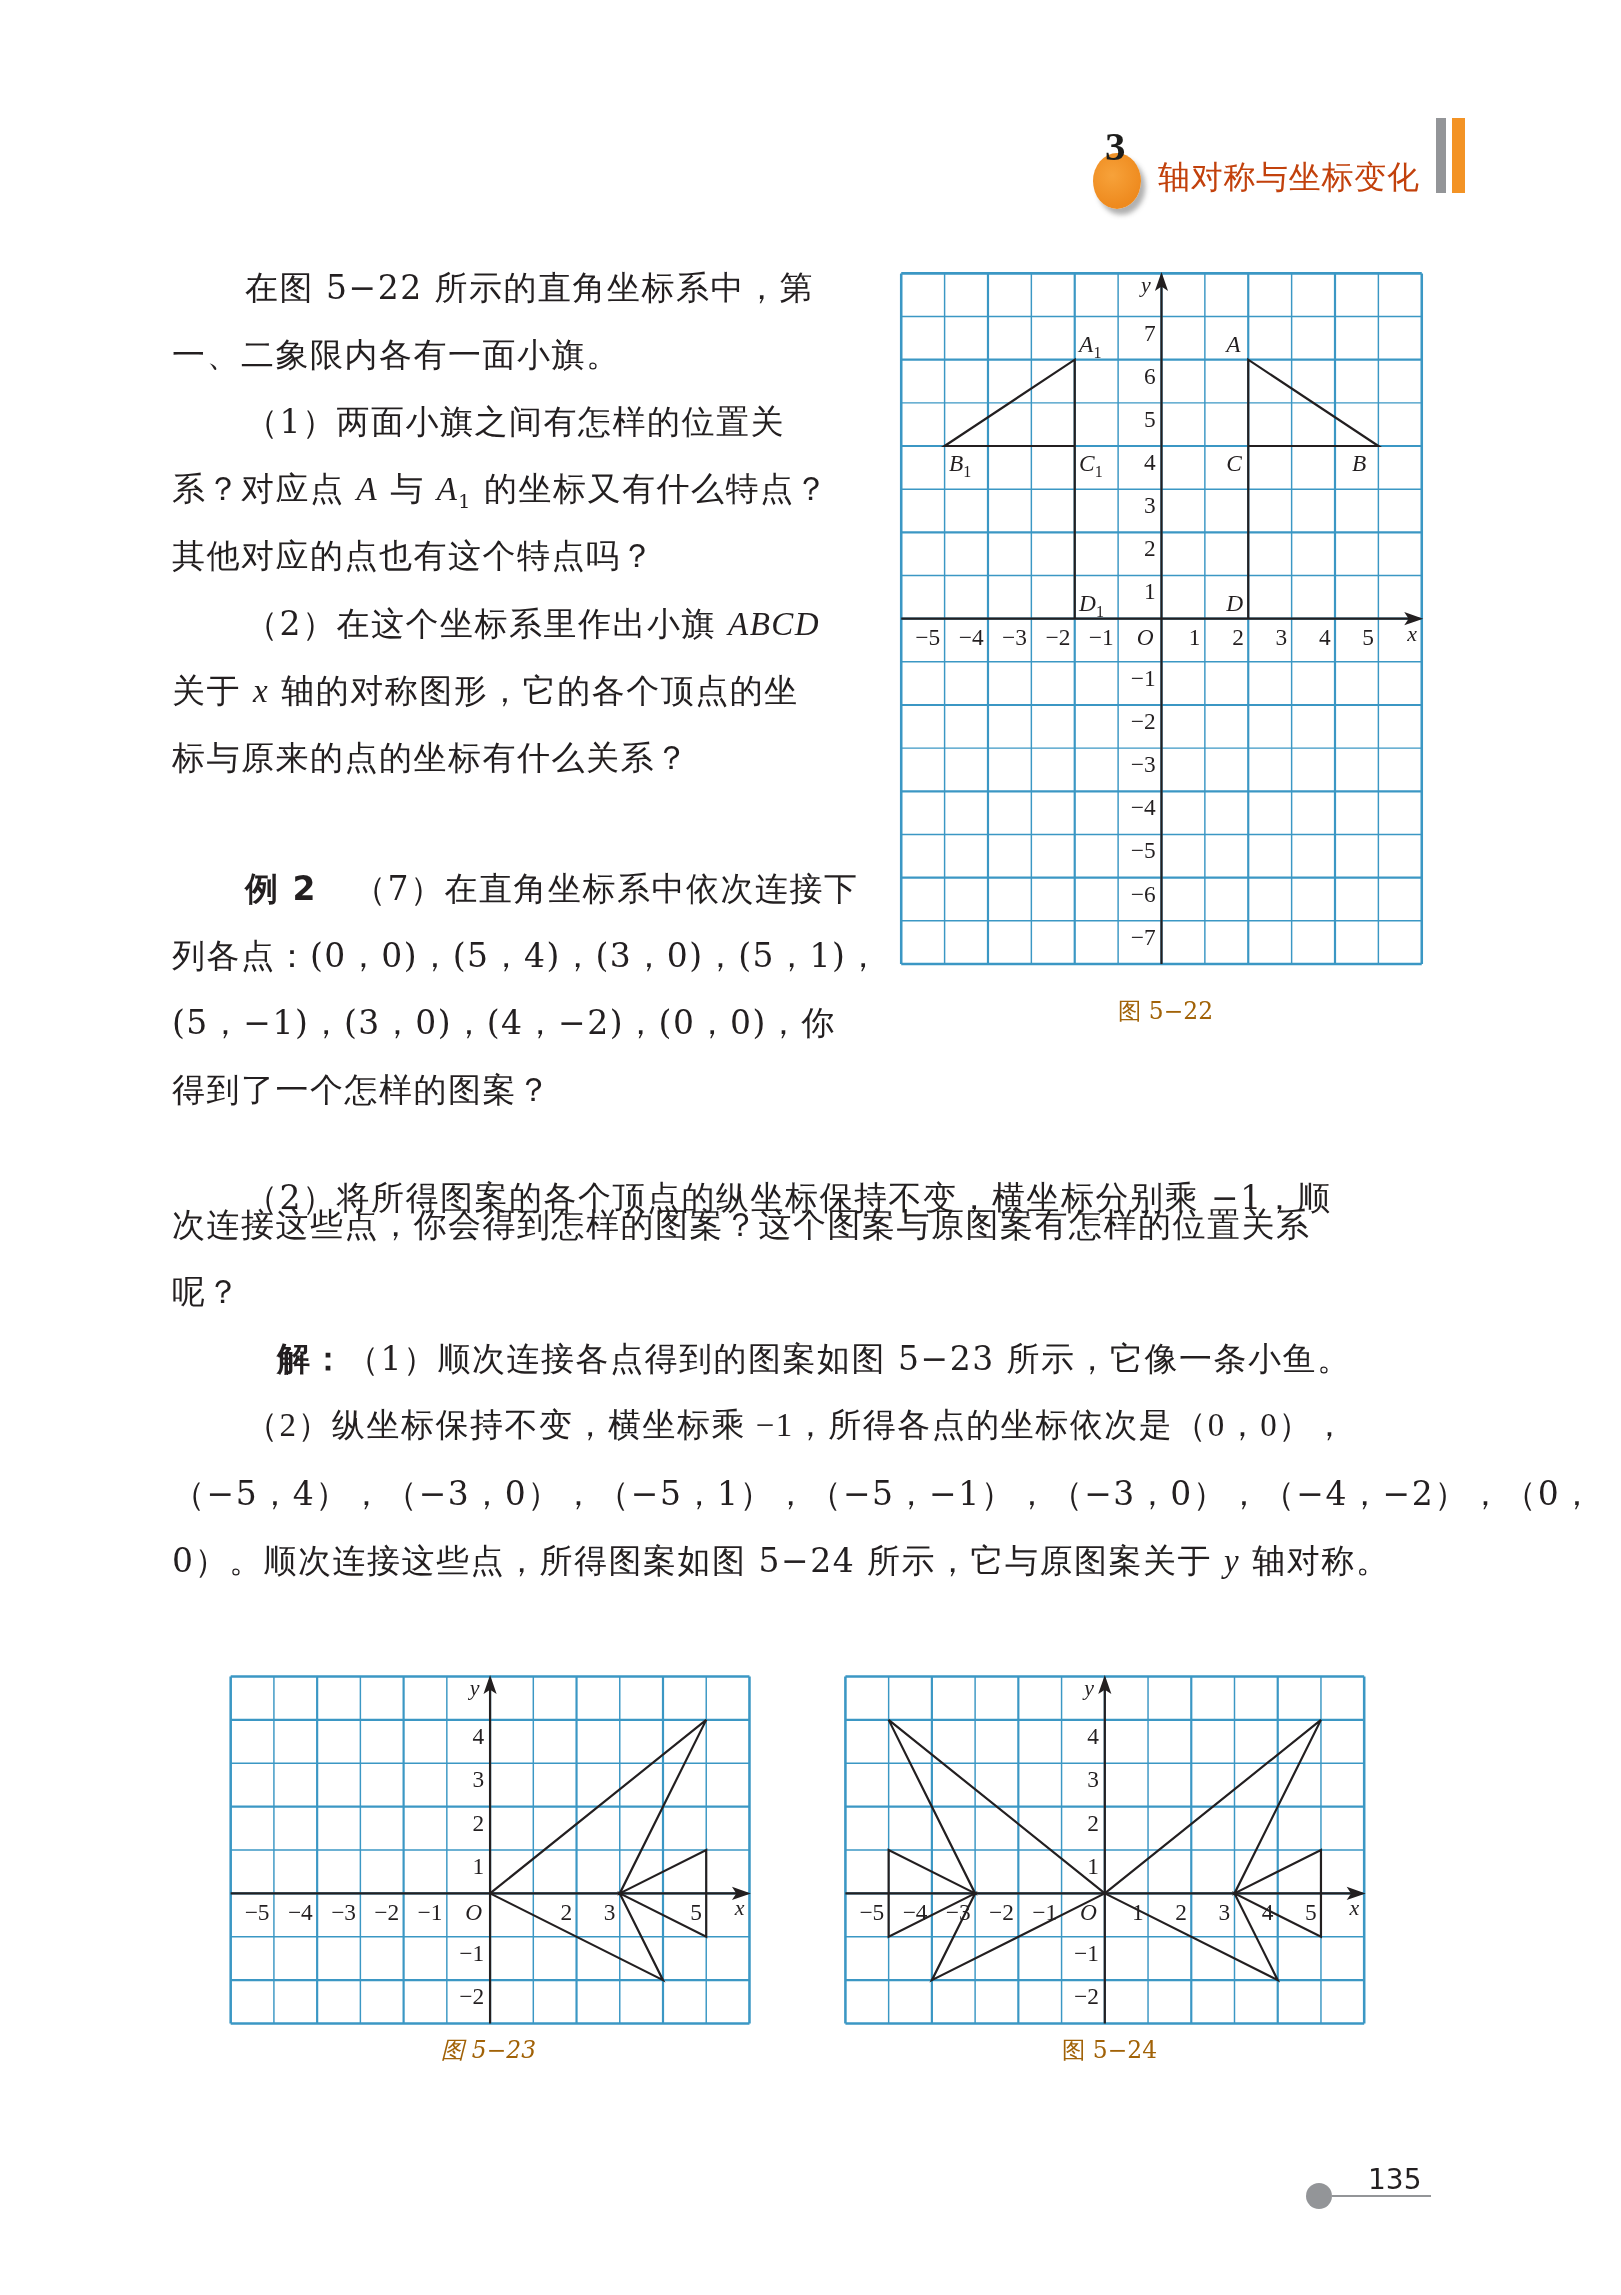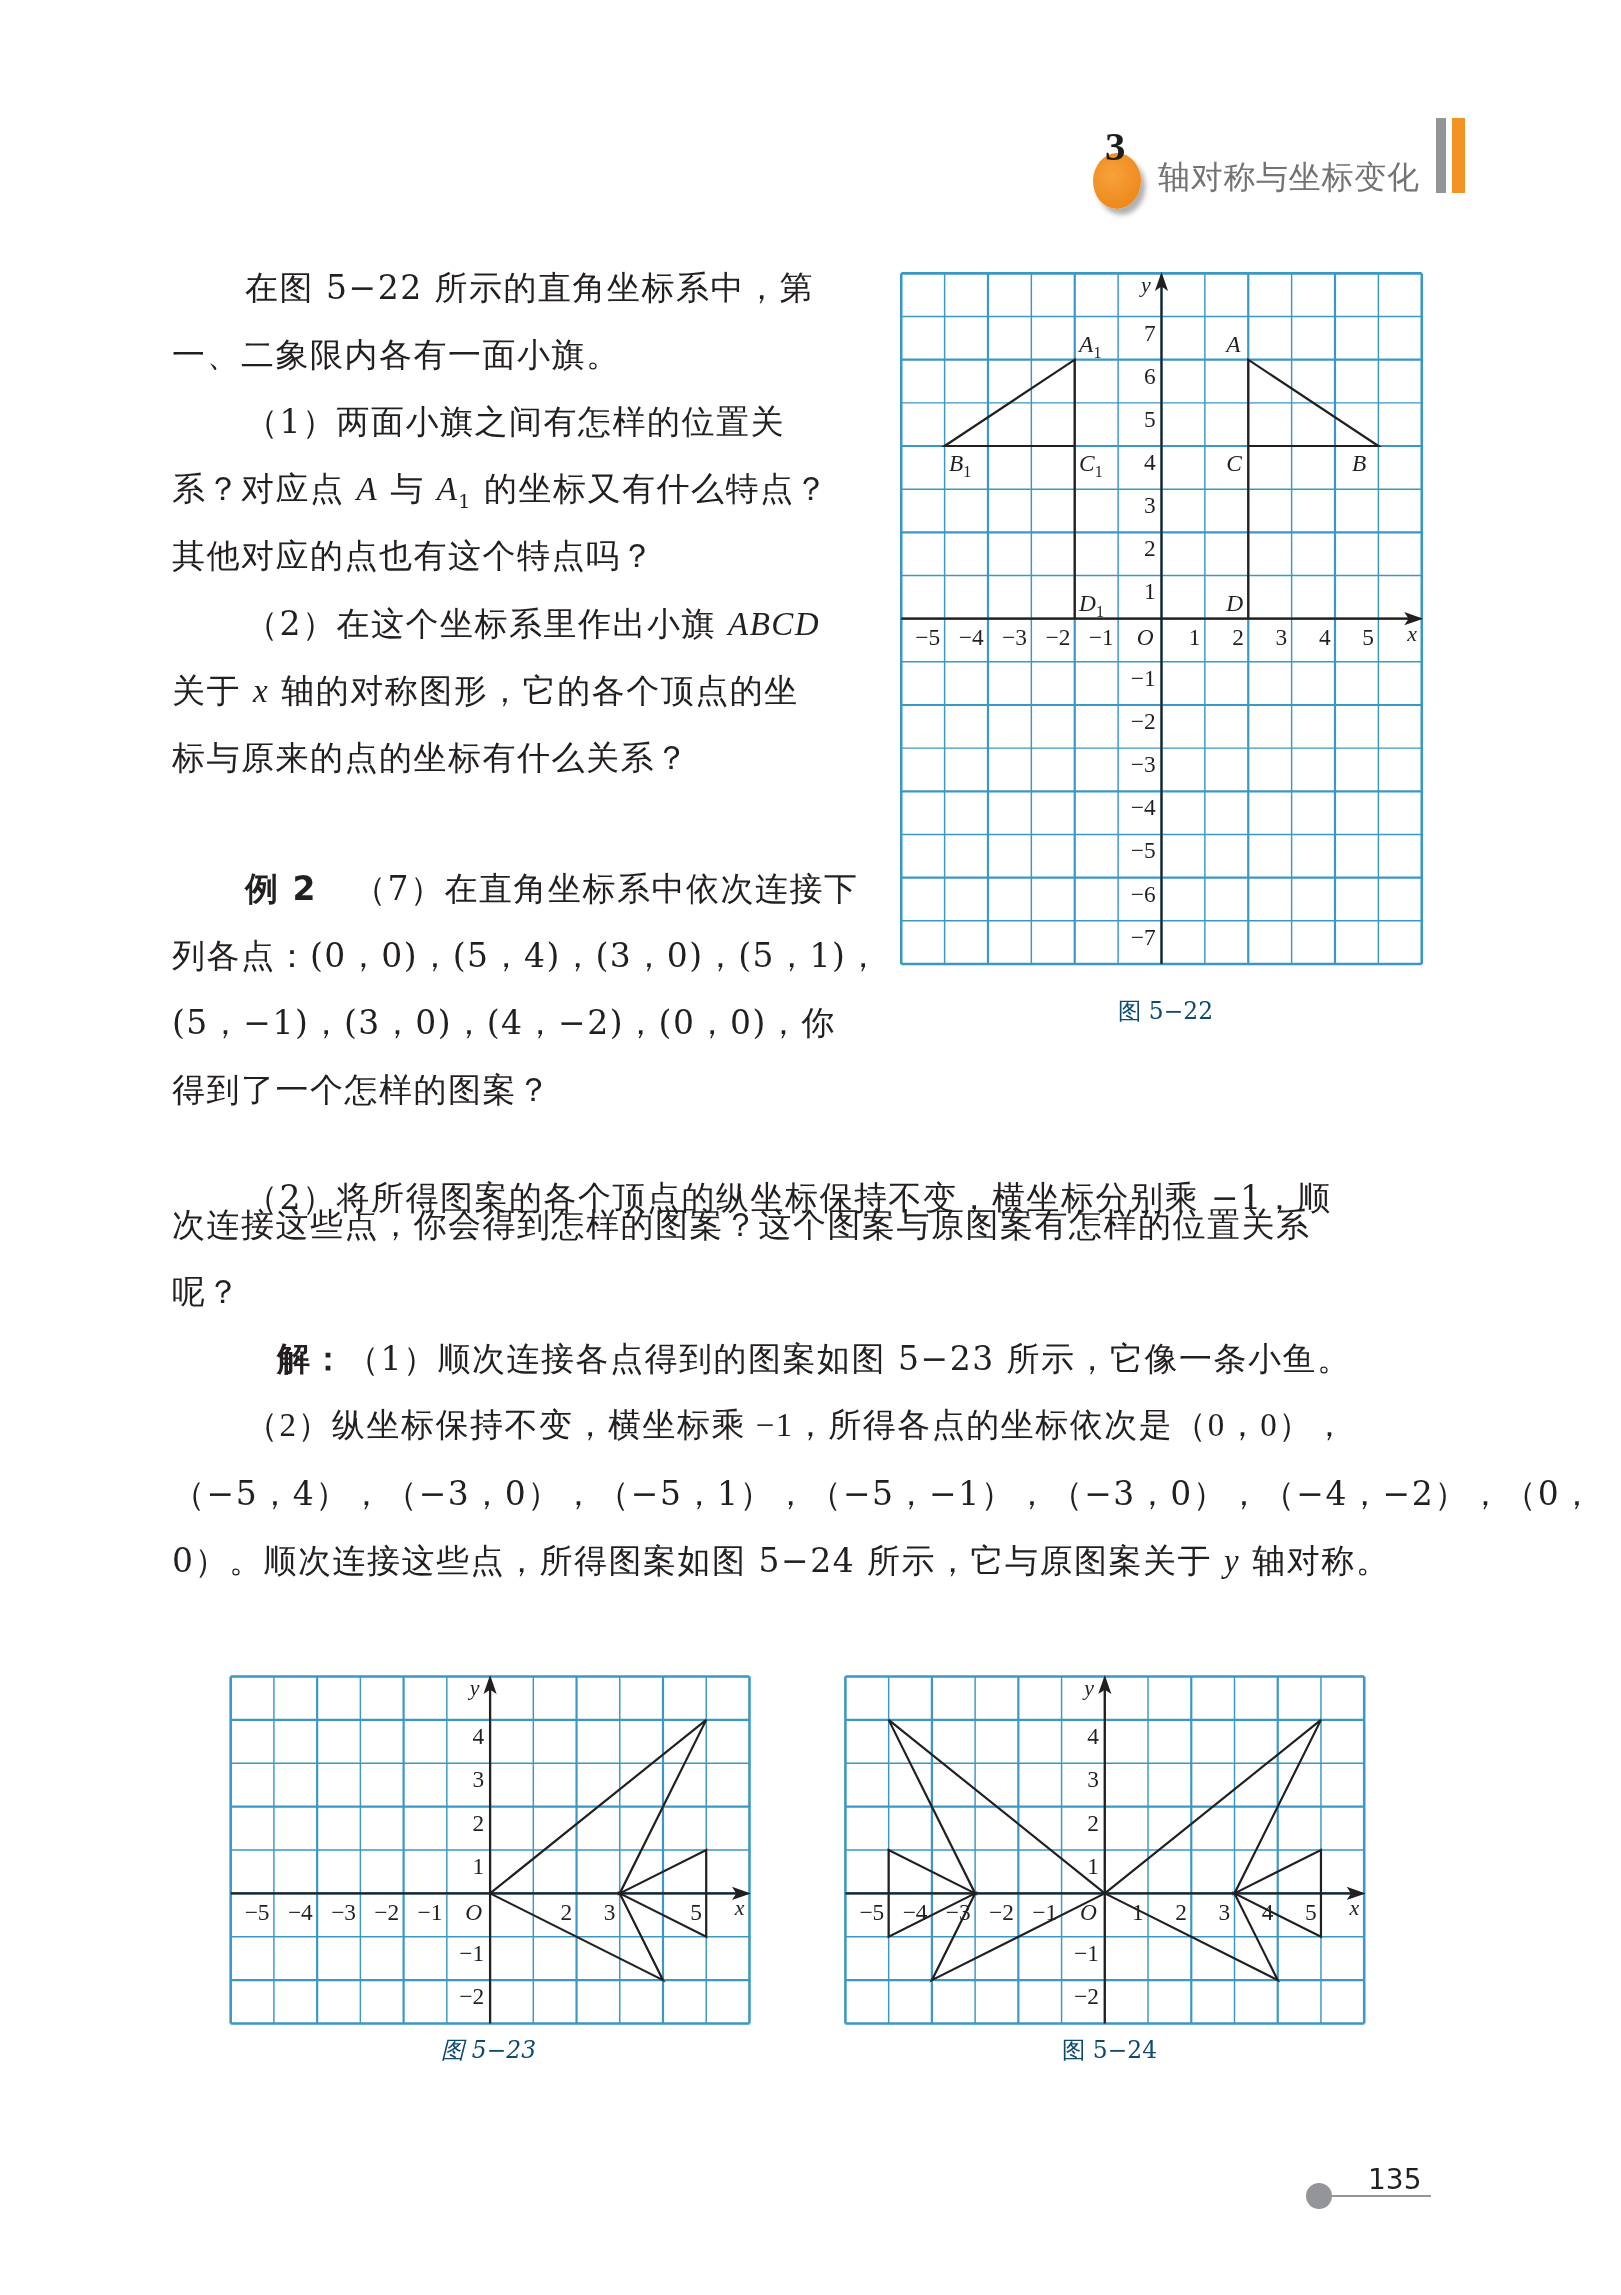--- a/index.html
+++ b/index.html
@@ -6,30 +6,30 @@
   body { width:1622px; height:2295px; position:relative; overflow:hidden;
          font-family:"DejaVu Serif","Liberation Serif",serif; color:#231f20; }
   .abs { position:absolute; }
   
   #hdr-badge { left:1093px; top:153px; width:48px; height:56px; border-radius:50%;
      background:radial-gradient(circle at 40% 40%, #f7a23a, #ee8a1e 70%);
      box-shadow:4.4px 5.8px 5.8px rgba(80,80,80,0.45); }
   #hdr-num { left:1105px; top:126px; font-family:"Liberation Serif",serif; font-weight:bold;
      font-size:41px; color:#1d1d1b; line-height:1; }
   #hdr-title { left:1158px; top:155px; font-family:"DejaVu Sans","Liberation Sans",sans-serif;
-     font-size:32px; color:#737373; letter-spacing:0.7px; line-height:44px; }
+     font-size:32px; color:#c2410c; letter-spacing:0.7px; line-height:44px; }
   #bar-gray { left:1436px; top:118px; width:10.2px; height:75px; background:#939598; }
   #bar-orange { left:1452px; top:118px; width:13px; height:75px; background:#f39325; }
   
   .p { position:absolute; font-size:33px; line-height:67px; white-space:nowrap; letter-spacing:1.5px; }
   .p i { font-style:italic; font-family:"Liberation Serif",serif; }
   .bold { font-family:"DejaVu Sans","Liberation Sans",sans-serif; font-weight:bold; }
   
   svg text { font-family:"Liberation Serif","DejaVu Serif",serif; }
-  .caption { position:absolute; font-size:23.4px; color:#0c4a6e; white-space:nowrap; }
+  .caption { position:absolute; font-size:23.4px; color:#a16207; white-space:nowrap; }
   
   #pg-dot { left:1306px; top:2183px; width:26px; height:26px; border-radius:50%; background:#939598; }
   #pg-line { left:1332px; top:2195px; width:99px; height:1.5px; background:#939598; }
   #pg-num { left:1368px; top:2163px; font-family:"DejaVu Sans","Liberation Sans",sans-serif; font-size:28px; color:#231f20; }
 </style>
 </head>
 <body>
 
 <div id="hdr-badge" class="abs"></div>
 <div id="hdr-num" class="abs">3</div>

